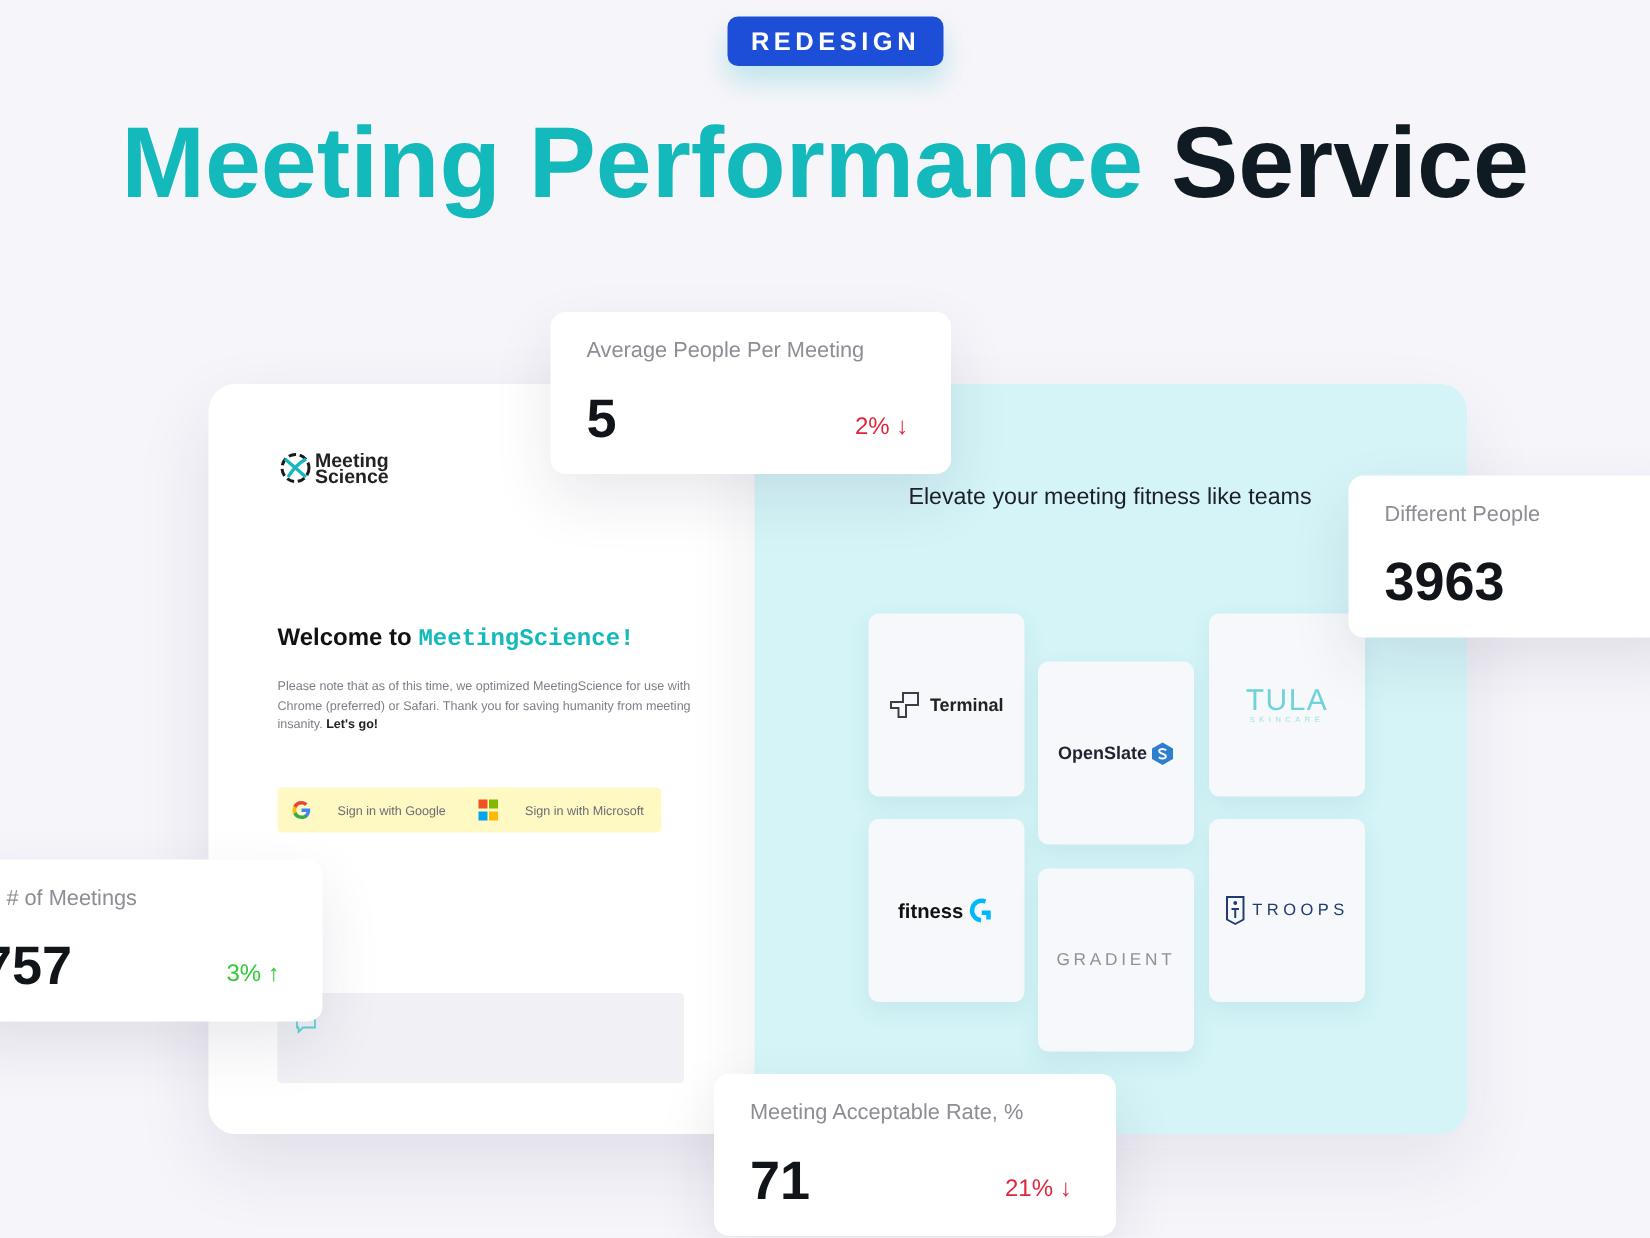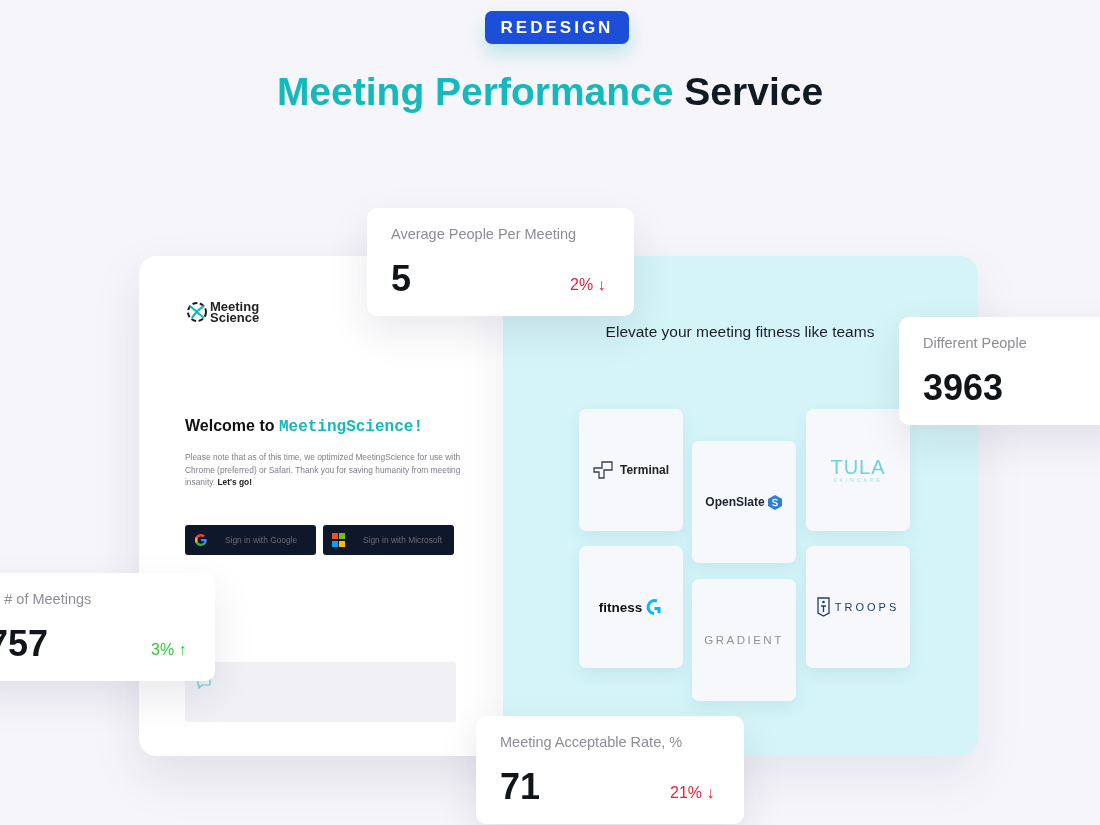--- a/index.html
+++ b/index.html
@@ -12,21 +12,21 @@
   }
   .badge {
     position: absolute; left: 485px; top: 11px; width: 144px; height: 33px;
     background: #1d4ed8; border-radius: 7px;
     color: #ffffff; font-weight: 700; font-size: 17px; letter-spacing: 3px;
     display: flex; align-items: center; justify-content: center;
     box-shadow: 0 10px 18px rgba(20,185,187,0.25);
   }
   .title {
     position: absolute; left: 0; top: 70px; width: 1100px; text-align: center;
-    font-size: 39px; font-weight: 700; letter-spacing: 0px;
+    font-size: 67px; font-weight: 700; letter-spacing: 0px;
   }
   .title .accent { color: #14b9bb; }
   .title .dark { color: #101a22; }
 
   
   .login-card {
     position: absolute; left: 139px; top: 256px; width: 420px; height: 500px;
     background: #ffffff; border-radius: 18px;
     box-shadow: 0 20px 50px rgba(40,40,80,0.10);
   }
@@ -42,25 +42,25 @@
   .welcome {
     position: absolute; left: 185px; top: 417px; font-size: 16px; font-weight: 700; color: #111;
   }
   .welcome .brand { color: #14b9bb; font-family: Liberation Mono, monospace; }
   .note {
     position: absolute; left: 185px; top: 451px; width: 285px;
     font-size: 8.4px; line-height: 12.5px; color: #7d7f88;
   }
   .note b { color: #222; font-weight: 700; }
   .signin {
-    position: absolute; top: 525px; height: 30px; background: #0f172a; border-radius: 3px;
+    position: absolute; top: 525px; height: 30px; background: #fef9c3; border-radius: 3px;
     display: flex; align-items: center; font-size: 8.4px; color: #6a6c75; cursor: pointer;
   }
   .signin.google { left: 185px; width: 131px; }
-  .signin.ms { left: 323px; width: 131px; }
+  .signin.ms { left: 310px; width: 131px; }
   .signin .ico { position: absolute; left: 9px; top: 8px; width: 14px; height: 14px; }
   .signin .lbl { position: absolute; left: 40px; top: 10px; }
   .ms-grid { display: grid; grid-template-columns: 6px 6px; gap: 1px; }
   .ms-grid span { width: 6px; height: 6px; display: block; }
   .popup-info {
     position: absolute; left: 185px; top: 662px; width: 271px; height: 60px;
     background: #f0f0f5; border-radius: 3px;
   }
   .popup-info .ico { position: absolute; left: 12px; top: 14px; }
   .popup-info .txt {

